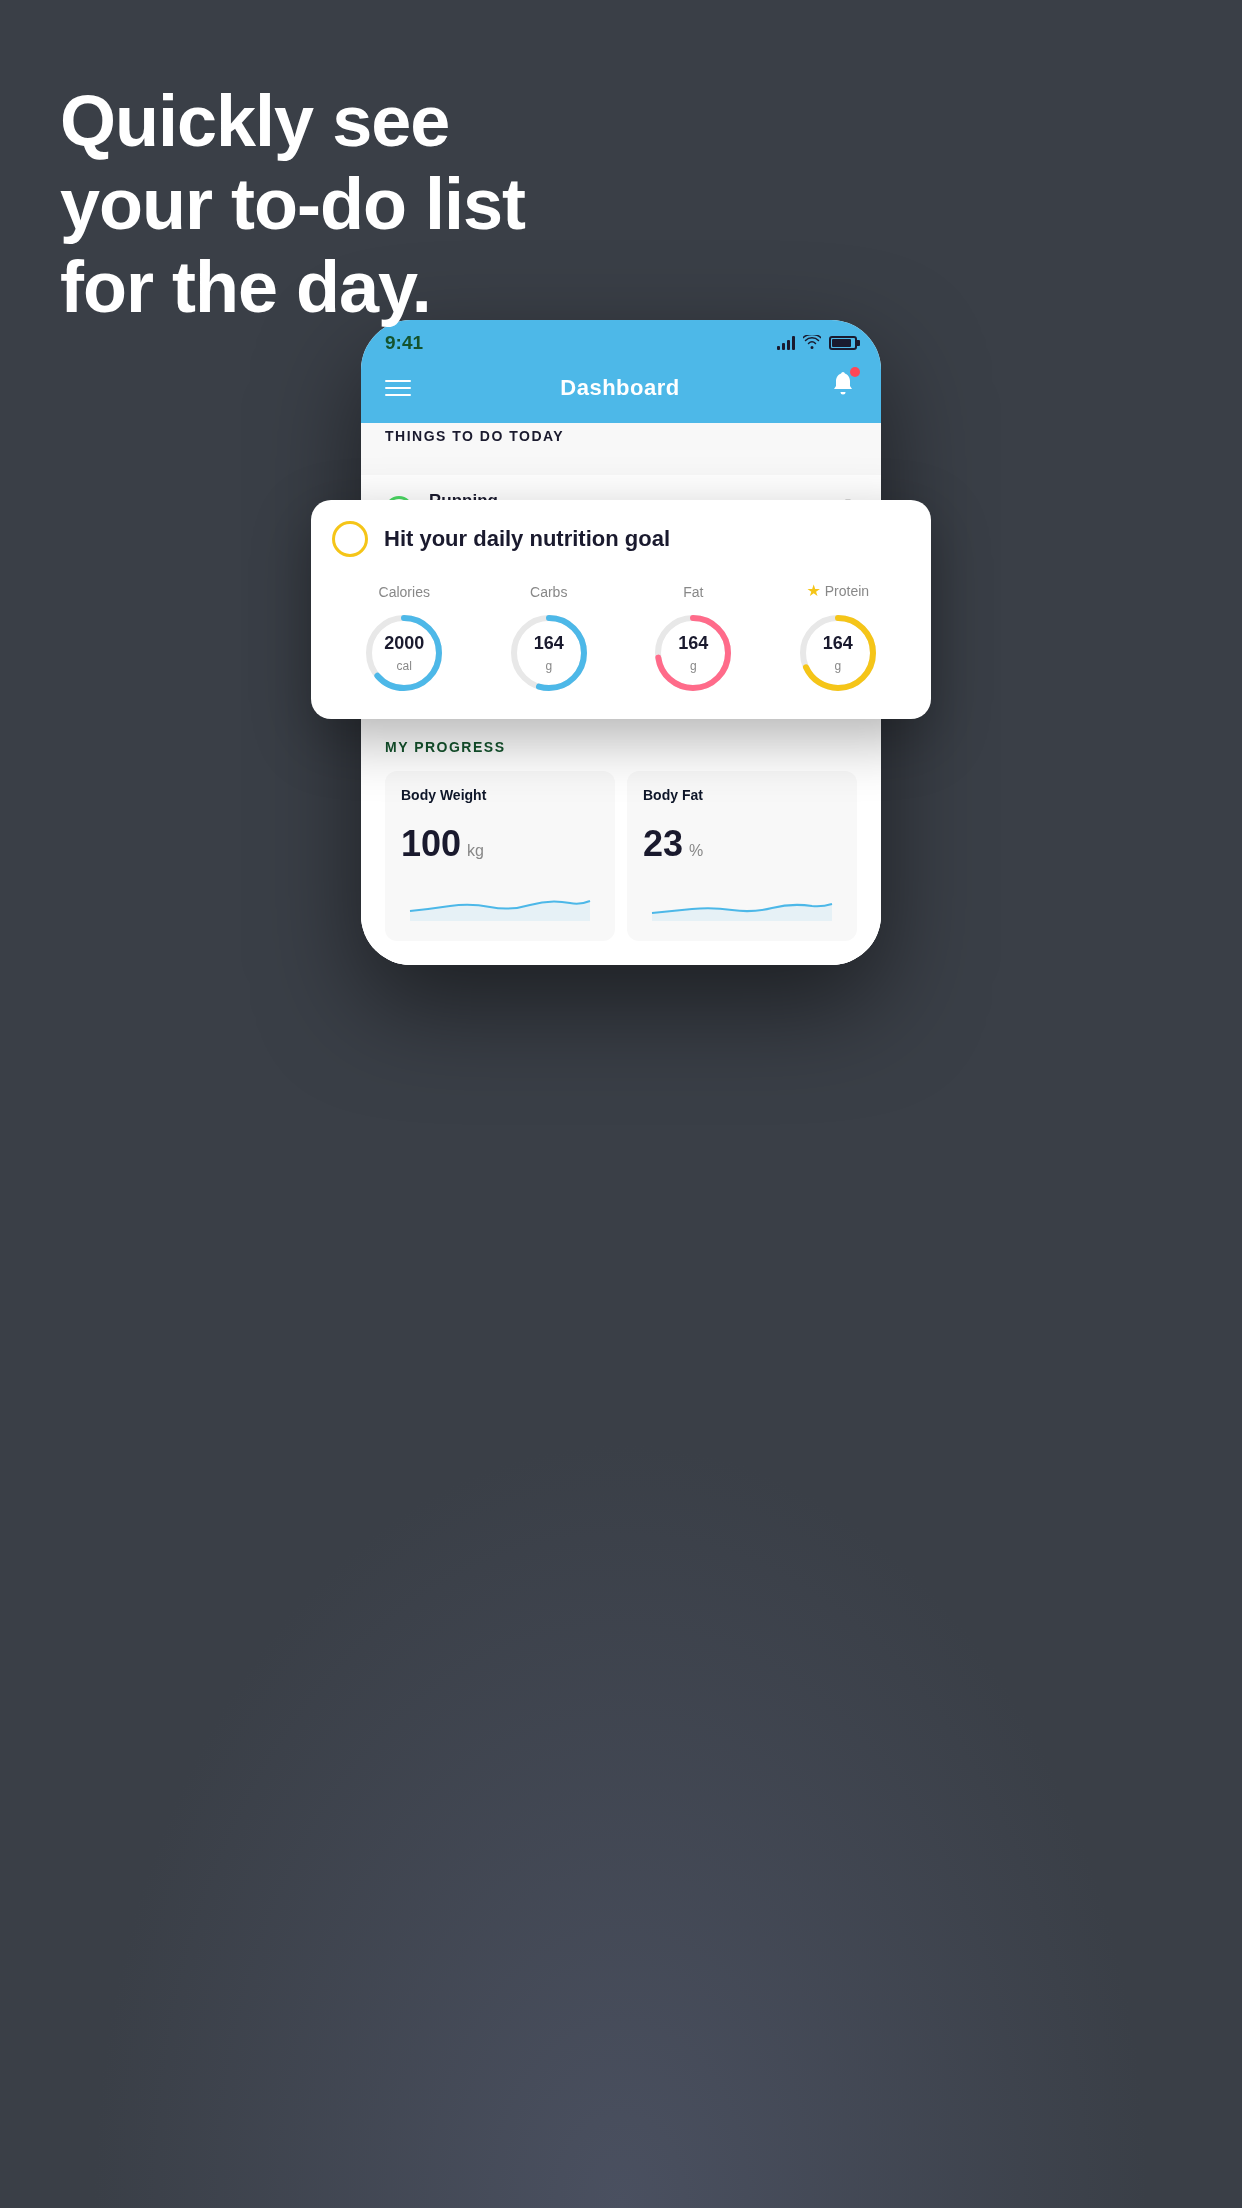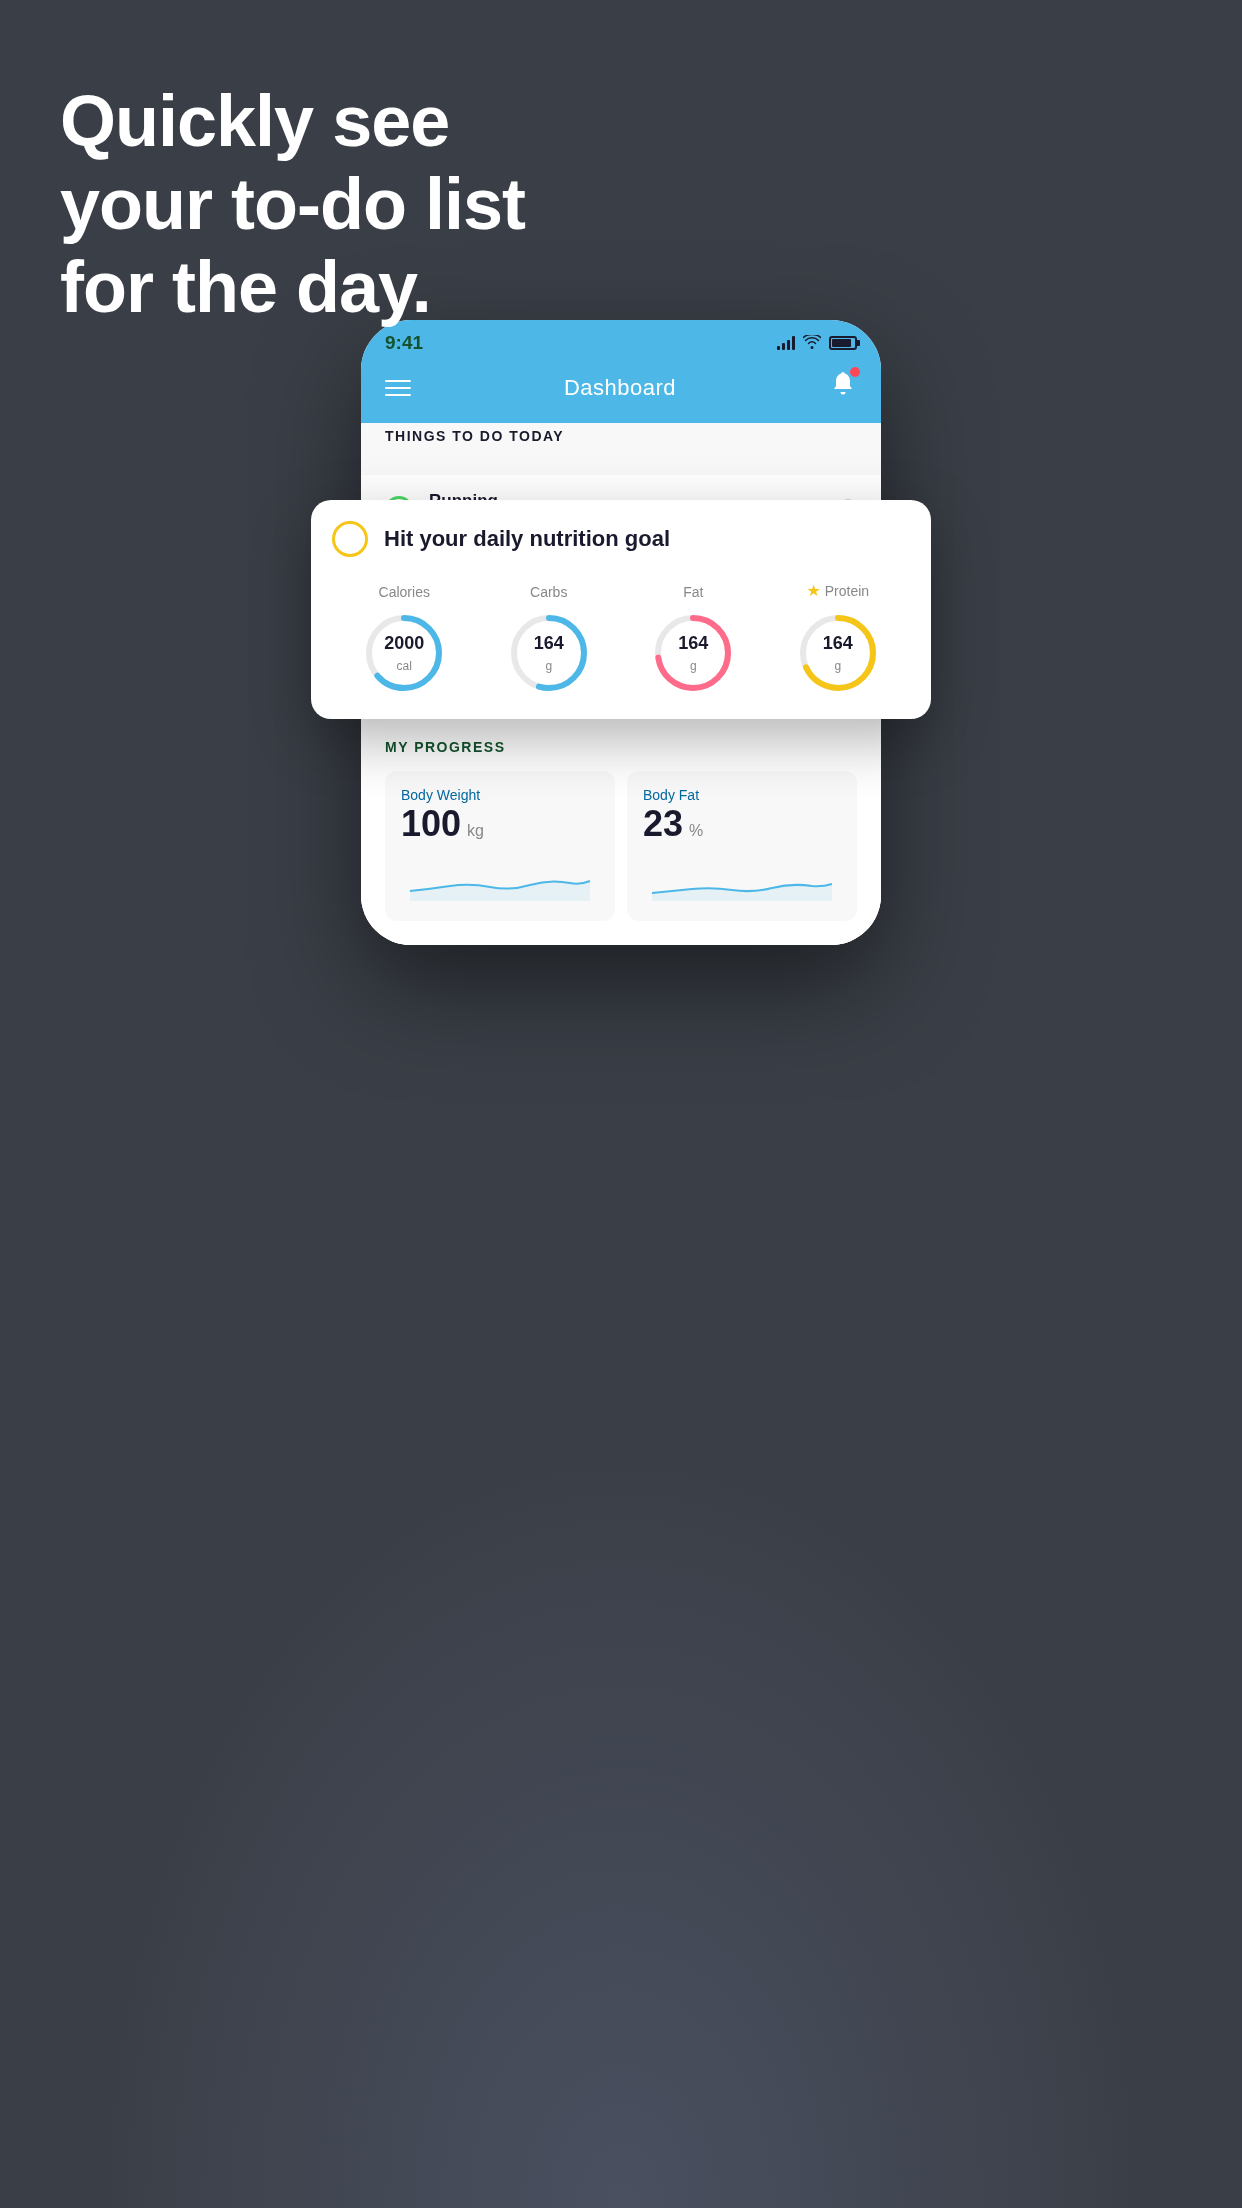--- a/index.html
+++ b/index.html
@@ -139,21 +139,21 @@
     .hamburger-line {
       width: 26px;
       height: 2px;
       background: #ffffff;
       border-radius: 1px;
     }
 
     .header-title {
       color: #ffffff;
       font-size: 22px;
-      font-weight: 400;
+      font-weight: 700;
       letter-spacing: 0.5px;
     }
 
     .bell-icon-container {
       position: relative;
     }
 
     .bell-icon {
       font-size: 26px;
       color: #ffffff;
@@ -381,23 +381,23 @@
     .progress-card {
       flex: 1;
       background: #f8f8f8;
       border-radius: 12px;
       padding: 16px;
       overflow: hidden;
     }
 
     .progress-card-title {
       font-size: 14px;
-      color: #0369a1;
-      font-weight: 400;
-      margin-bottom: 0;
+      color: #0f172a;
+      font-weight: 700;
+      margin-bottom: 20px;
     }
 
     .progress-value-row {
       display: flex;
       align-items: baseline;
       gap: 6px;
       margin-bottom: 16px;
     }
 
     .progress-value {

